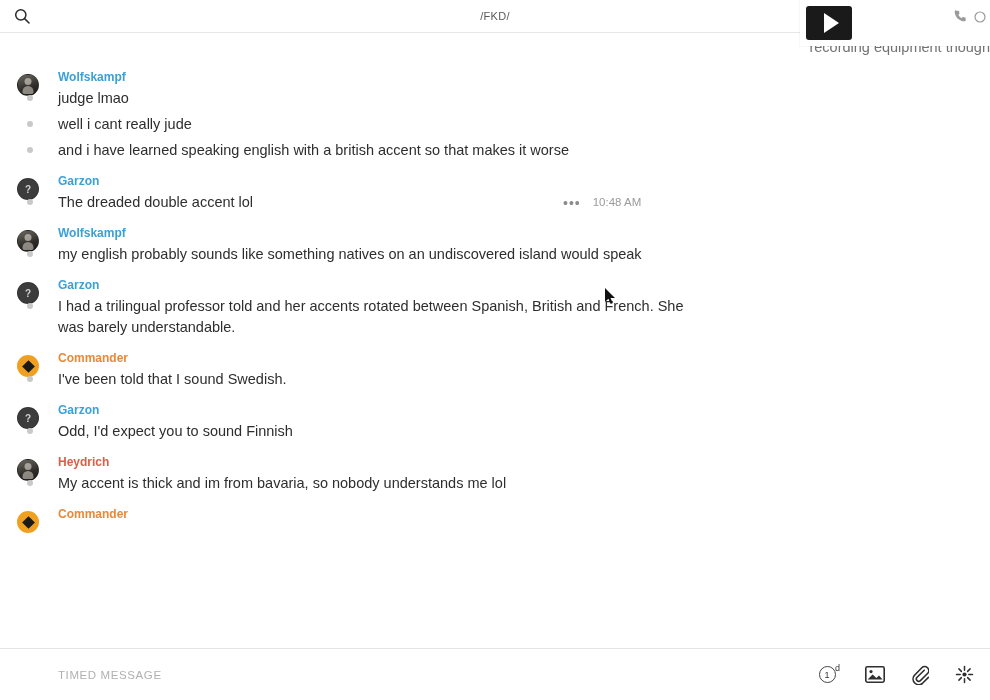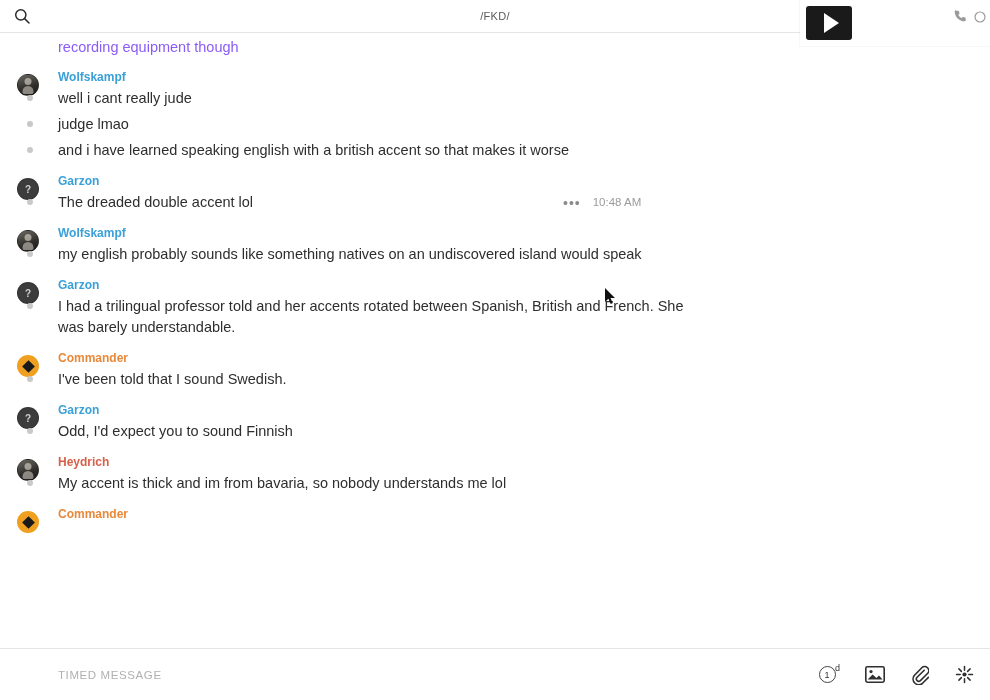--- a/index.html
+++ b/index.html
@@ -96,22 +96,23 @@
     flex: 1 1 auto;
     overflow: hidden;
     padding: 0 0 0 0;
     background: #ffffff;
   }
   .chat-inner { padding-top: 0; }
 
   .partial-line {
     padding: 4px 0 6px 58px;
     font-size: 14.5px;
-    color: #8b5cf6;
+    color: #737373;
     line-height: 20px;
+    text-align: right;
   }
 
   .group {
     position: relative;
     padding: 6px 0 2px 58px;
     min-height: 20px;
   }
   .avatar {
     position: absolute;
     left: 17px; top: 11px;
@@ -278,22 +279,22 @@
 
   <div class="chat">
     <div class="chat-inner" id="chat-inner">
       <div class="partial-line">recording equipment though</div>
 
     <div class="group">
           <div class="avatar pic">
             <div class="head"></div>
           </div>
           <div class="author" style="color: rgb(58, 160, 216);">Wolfskampf</div>
+          <div class="msg"><span class="bullet"></span><span>judge lmao</span></div>
           <div class="msg"><span class="bullet"></span><span>well i cant really jude</span></div>
-          <div class="msg"><span class="bullet"></span><span>judge lmao</span></div>
           <div class="msg"><span class="bullet"></span><span>and i have learned speaking english with a british accent so that makes it worse</span></div>
         </div>
         <div class="group">
           <div class="avatar q">
             <span class="qm">?</span>
           </div>
           <div class="author" style="color: rgb(58, 160, 216);">Garzon</div>
           <div class="msg"><span class="bullet"></span><span>The dreaded double accent lol</span><span class="meta">
               <span class="dots">•••</span>
               <span class="time">10:48 AM</span>

